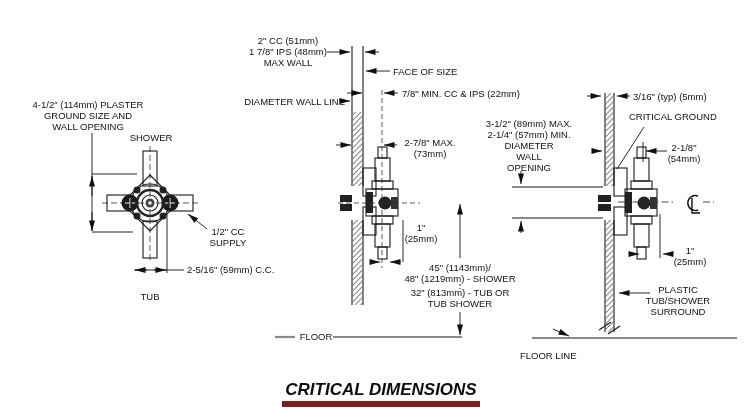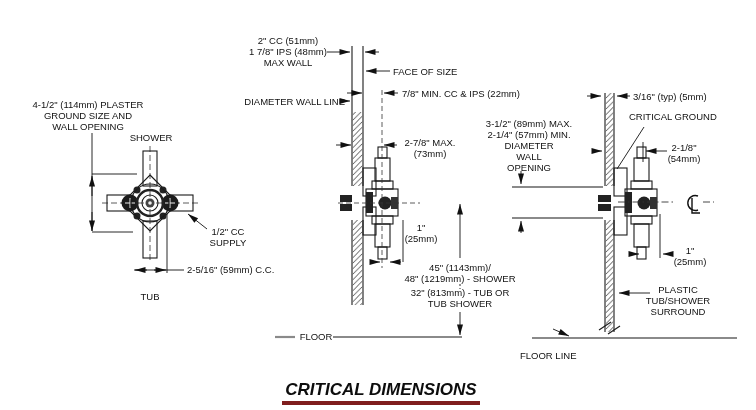--- a/index.html
+++ b/index.html
@@ -13,21 +13,21 @@
     font-size:9.5px;line-height:11px;color:#111;
     text-align:center;letter-spacing:0;
   }
   .ta-l{text-align:left}
   .ta-r{text-align:right}
   .title{
     position:absolute;left:253px;top:380px;width:256px;text-align:center;
   }
   .title span{
     display:inline-block;font-size:17px;font-weight:bold;font-style:italic;
-    color:#0d0d0d;border-bottom:4px solid #7f1d1d;padding:0 3px 1px 3px;
+    color:#0d0d0d;border-bottom:6px solid #7f1d1d;padding:0 3px 1px 3px;
   }
 </style>
 </head>
 <body>
 
 <div id="canvas">
 
   <svg id="linework" width="756" height="410" viewBox="0 0 756 410">
     <defs>
       <marker id="a" markerUnits="userSpaceOnUse" markerWidth="12" markerHeight="8" refX="11" refY="4" orient="auto">

